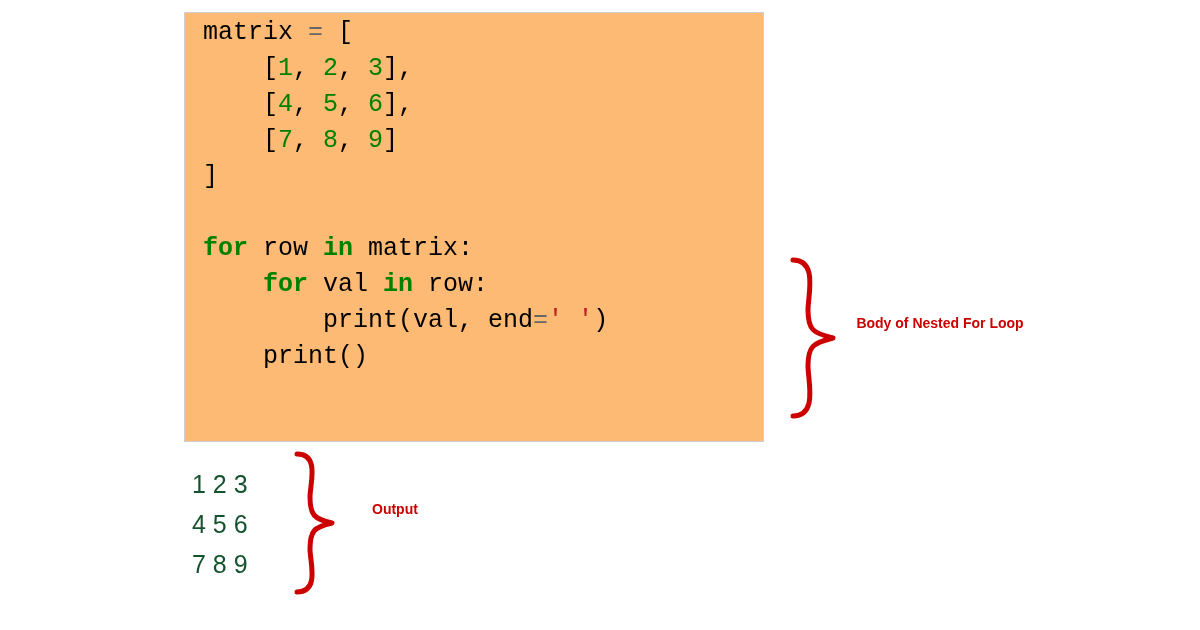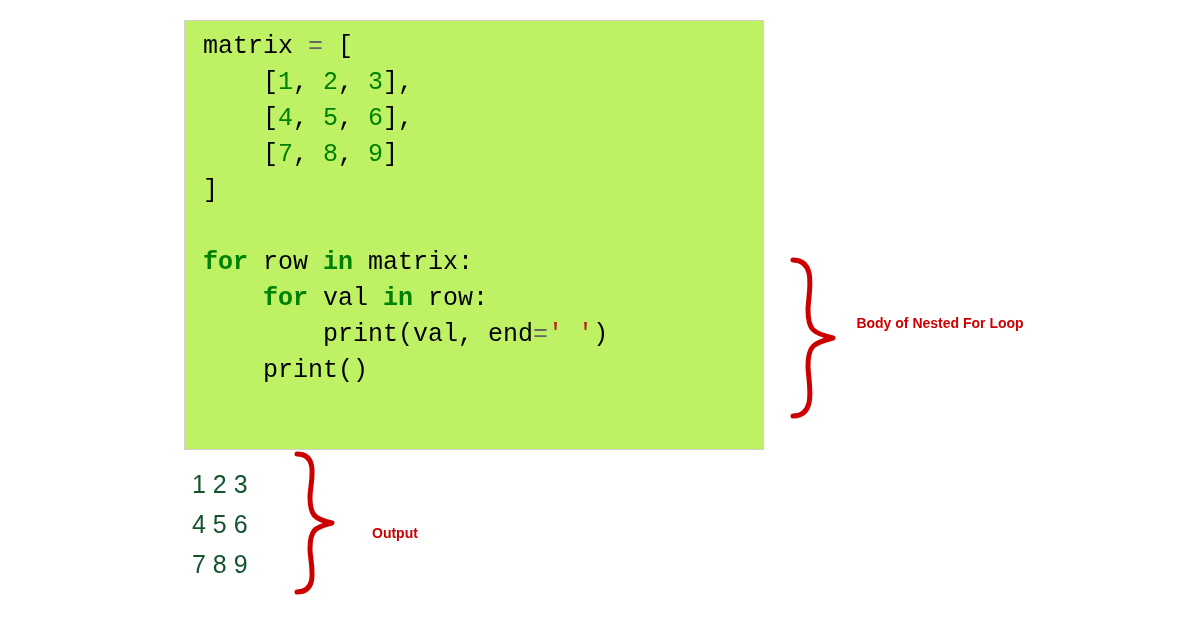--- a/index.html
+++ b/index.html
@@ -7,29 +7,29 @@
     padding: 0;
     width: 1200px;
     height: 630px;
     background: #ffffff;
     font-family: sans-serif;
     position: relative;
   }
   .code-block {
     position: absolute;
     left: 184px;
-    top: 20px;
+    top: 12px;
     width: 580px;
     height: 430px;
-    background: #bef264;
+    background: #fdba74;
     border: 1px solid #cfcfcf;
     font-family: Consolas, 'Courier New', monospace;
     font-size: 25px;
     line-height: 36px;
-    padding: 8px 18px;
+    padding: 2px 18px;
     box-sizing: border-box;
     white-space: pre;
     color: #000;
   }
   .kw { color: #008000; font-weight: bold; }
   .op { color: #666666; }
   .num { color: #008000; }
   .fn { color: #000000; }
   .str { color: #BA2121; }
   .output-block {
@@ -51,21 +51,21 @@
     line-height: 22px;
   }
   .label-body {
     left: 850px;
     top: 312px;
     width: 180px;
     text-align: center;
   }
   .label-output {
     left: 372px;
-    top: 522px;
+    top: 498px;
   }
   
   .brace {
     position: absolute;
   }
   .brace svg path {
     fill: none;
     stroke: #cc0000;
     stroke-width: 5;
     stroke-linecap: round;

